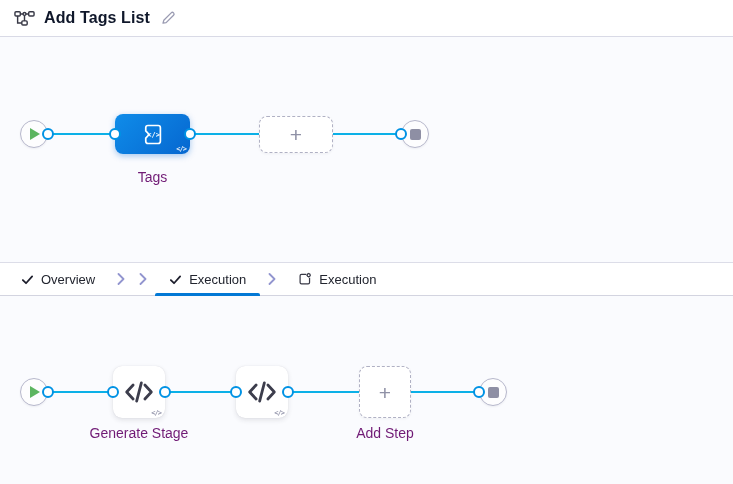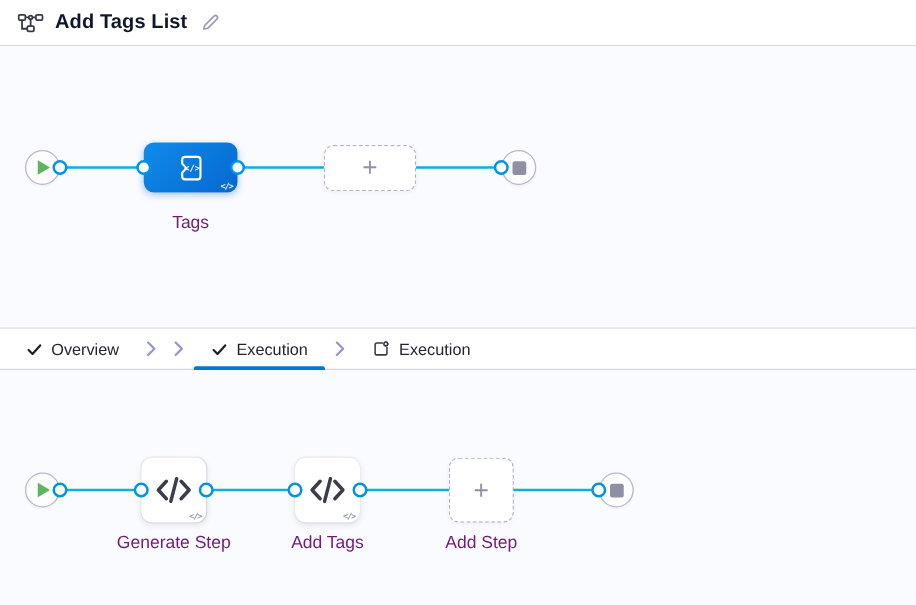--- a/index.html
+++ b/index.html
@@ -191,18 +191,17 @@
       <span class="stop-sq"></span>
     </div>
 
     <span class="port" style="left:42px; top:90px;"></span>
     <span class="port" style="left:107px; top:90px;"></span>
     <span class="port" style="left:159px; top:90px;"></span>
     <span class="port" style="left:230px; top:90px;"></span>
     <span class="port" style="left:282px; top:90px;"></span>
     <span class="port" style="left:473px; top:90px;"></span>
 
-    <div class="node-label" style="left:79px; top:129px; width:120px;">Generate Step</div>
-    <div class="node-label" style="left:202px; top:129px; width:120px;">Add Tags</div>
+    <div class="node-label" style="left:79px; top:129px; width:120px;">Generate Stage</div>
     <div class="node-label" style="left:325px; top:129px; width:120px;">Add Step</div>
   </div>
 
 </div>
 
 </body></html>

